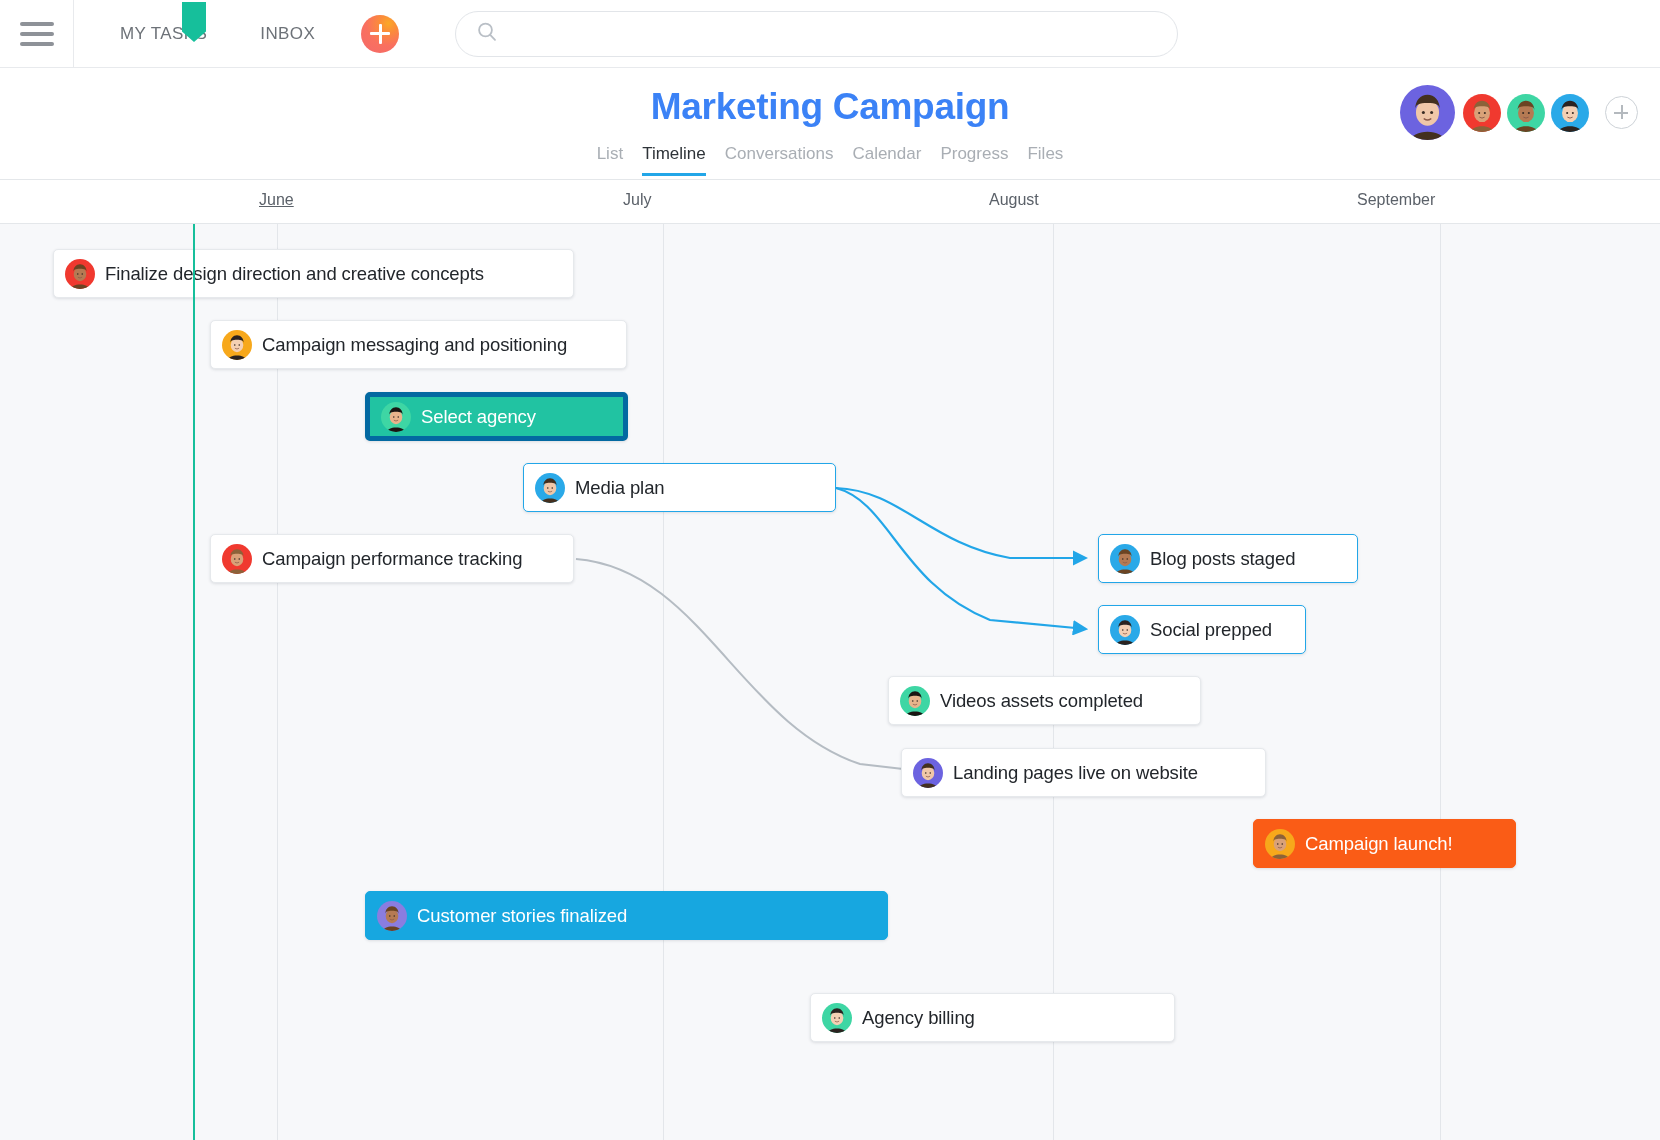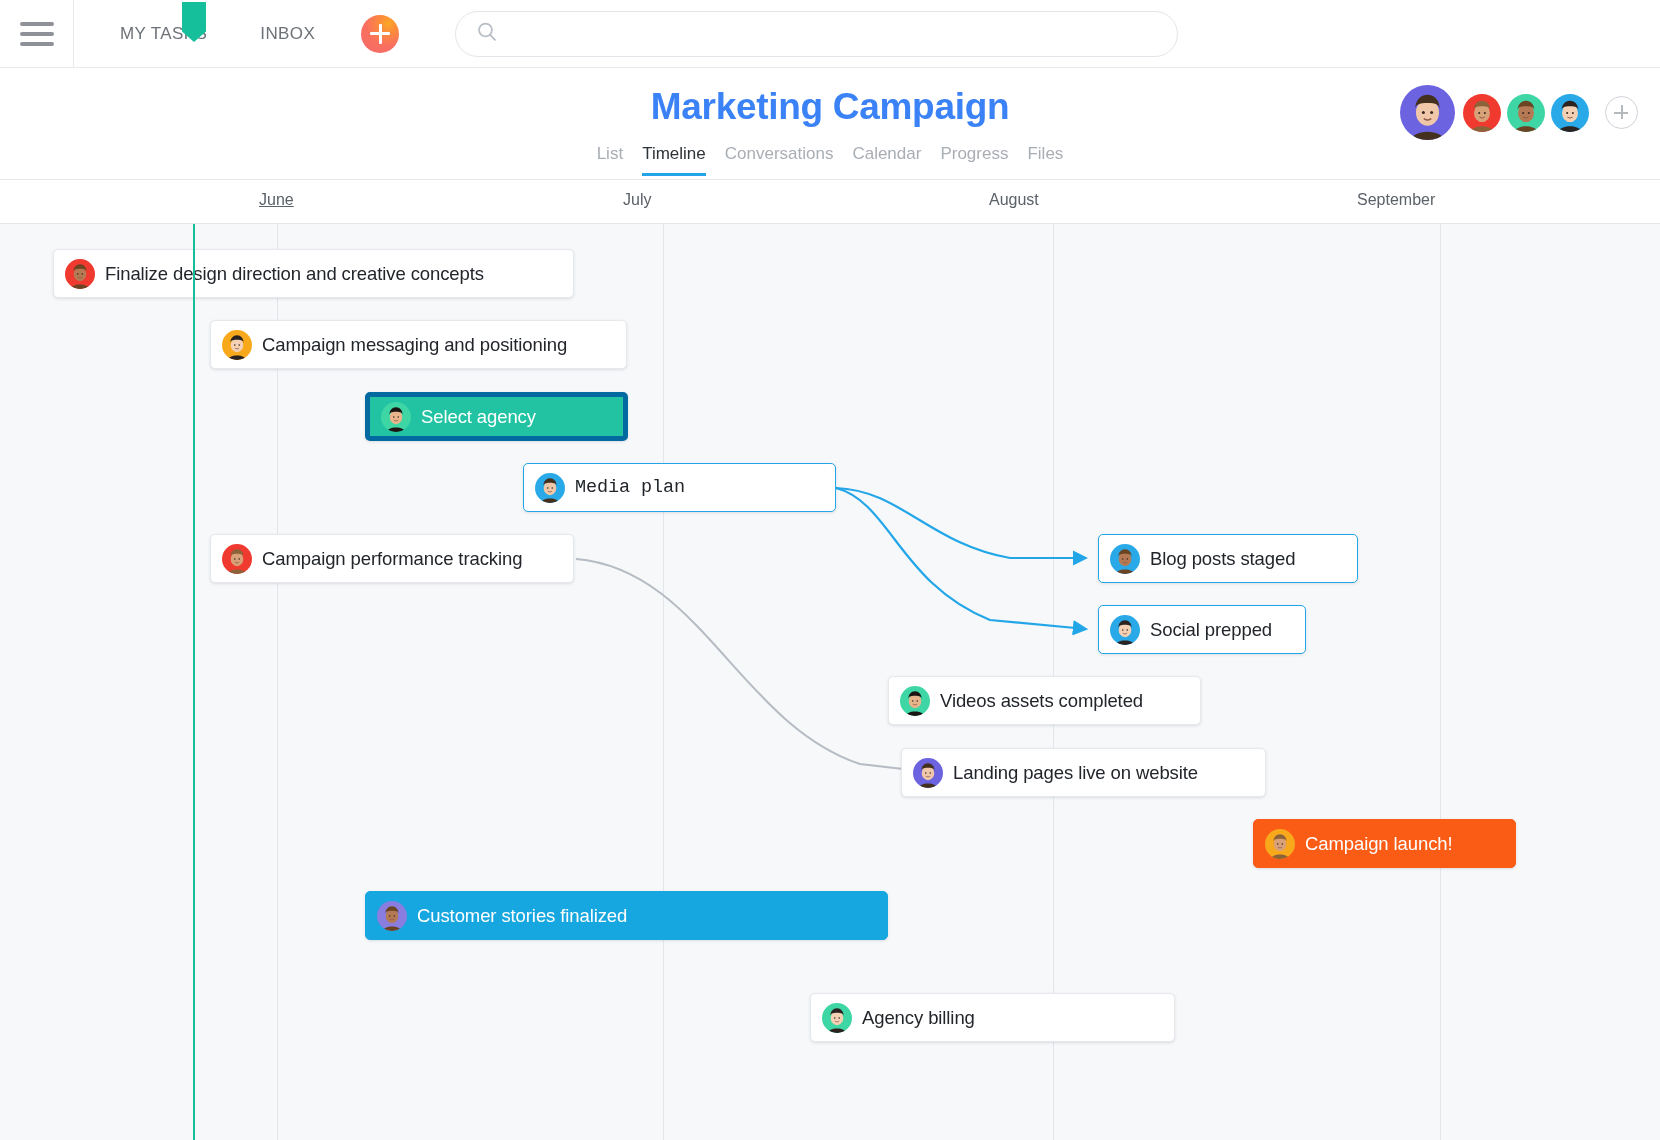--- a/index.html
+++ b/index.html
@@ -306,21 +306,21 @@
             <rect width="40" height="40" fill="#3ed6a4"></rect>
             <path d="M20 34c-8 0-13 4-14 8h28c-1-4-6-8-14-8z" fill="#1a1512"></path>
             <ellipse cx="20" cy="20" rx="8.4" ry="9.6" fill="#e8b48c"></ellipse>
             <path d="M11 18c0-7 4-11 9-11s9 4 9 11c0-4-3-5-9-5s-9 1-9 5z" fill="#1a1512"></path>
             <circle cx="17" cy="20" r="1.1" fill="#3a2c24"></circle>
             <circle cx="23" cy="20" r="1.1" fill="#3a2c24"></circle>
             <path d="M17.6 24.6q2.4 1.8 4.8 0" stroke="#8c5b4a" stroke-width="1" fill="none" stroke-linecap="round"></path>
           </svg></div>
         <div class="lbl">Select agency</div>
       </div>
-      <div class="bar blueoutline" style="left: 523px; top: 239px; width: 313px; font-family: Liberation Mono, monospace;">
+      <div class="bar blueoutline" style="left: 523px; top: 239px; width: 313px;">
         <div class="ava"><svg viewBox="0 0 40 40" width="100%" height="100%">
             <rect width="40" height="40" fill="#2aa9e8"></rect>
             <path d="M20 34c-8 0-13 4-14 8h28c-1-4-6-8-14-8z" fill="#43301f"></path>
             <ellipse cx="20" cy="20" rx="8.4" ry="9.6" fill="#f0c7a8"></ellipse>
             <path d="M11 18c0-7 4-11 9-11s9 4 9 11c0-4-3-5-9-5s-9 1-9 5z" fill="#43301f"></path>
             <circle cx="17" cy="20" r="1.1" fill="#3a2c24"></circle>
             <circle cx="23" cy="20" r="1.1" fill="#3a2c24"></circle>
             <path d="M17.6 24.6q2.4 1.8 4.8 0" stroke="#8c5b4a" stroke-width="1" fill="none" stroke-linecap="round"></path>
           </svg></div>
         <div class="lbl">Media plan</div>

